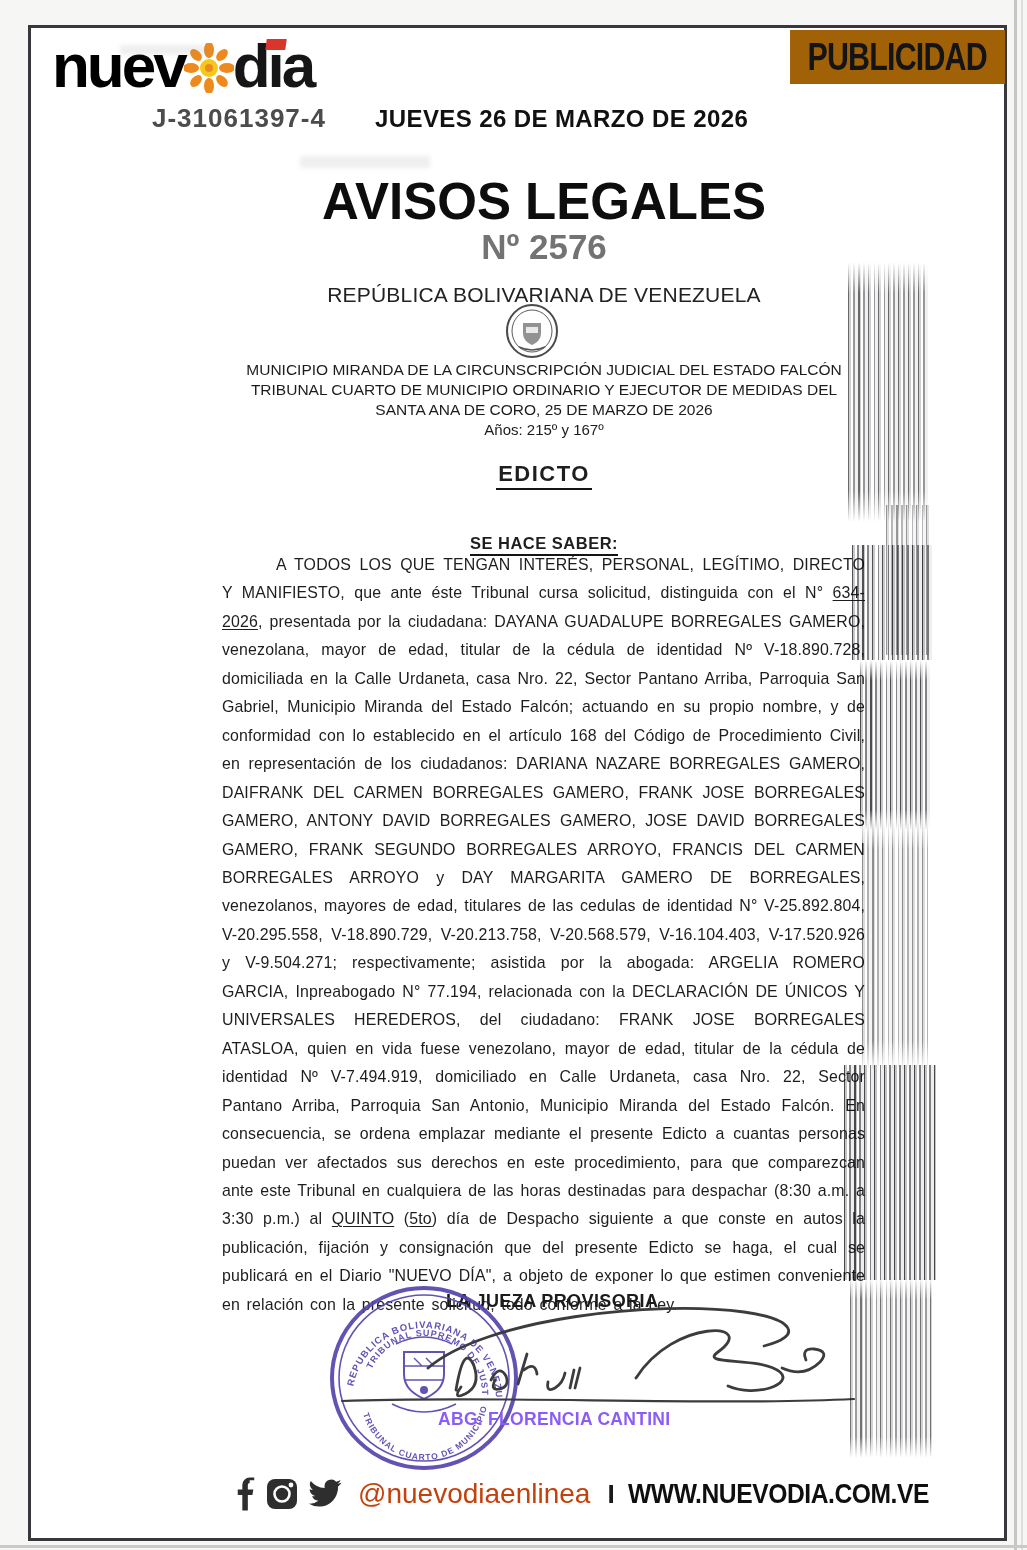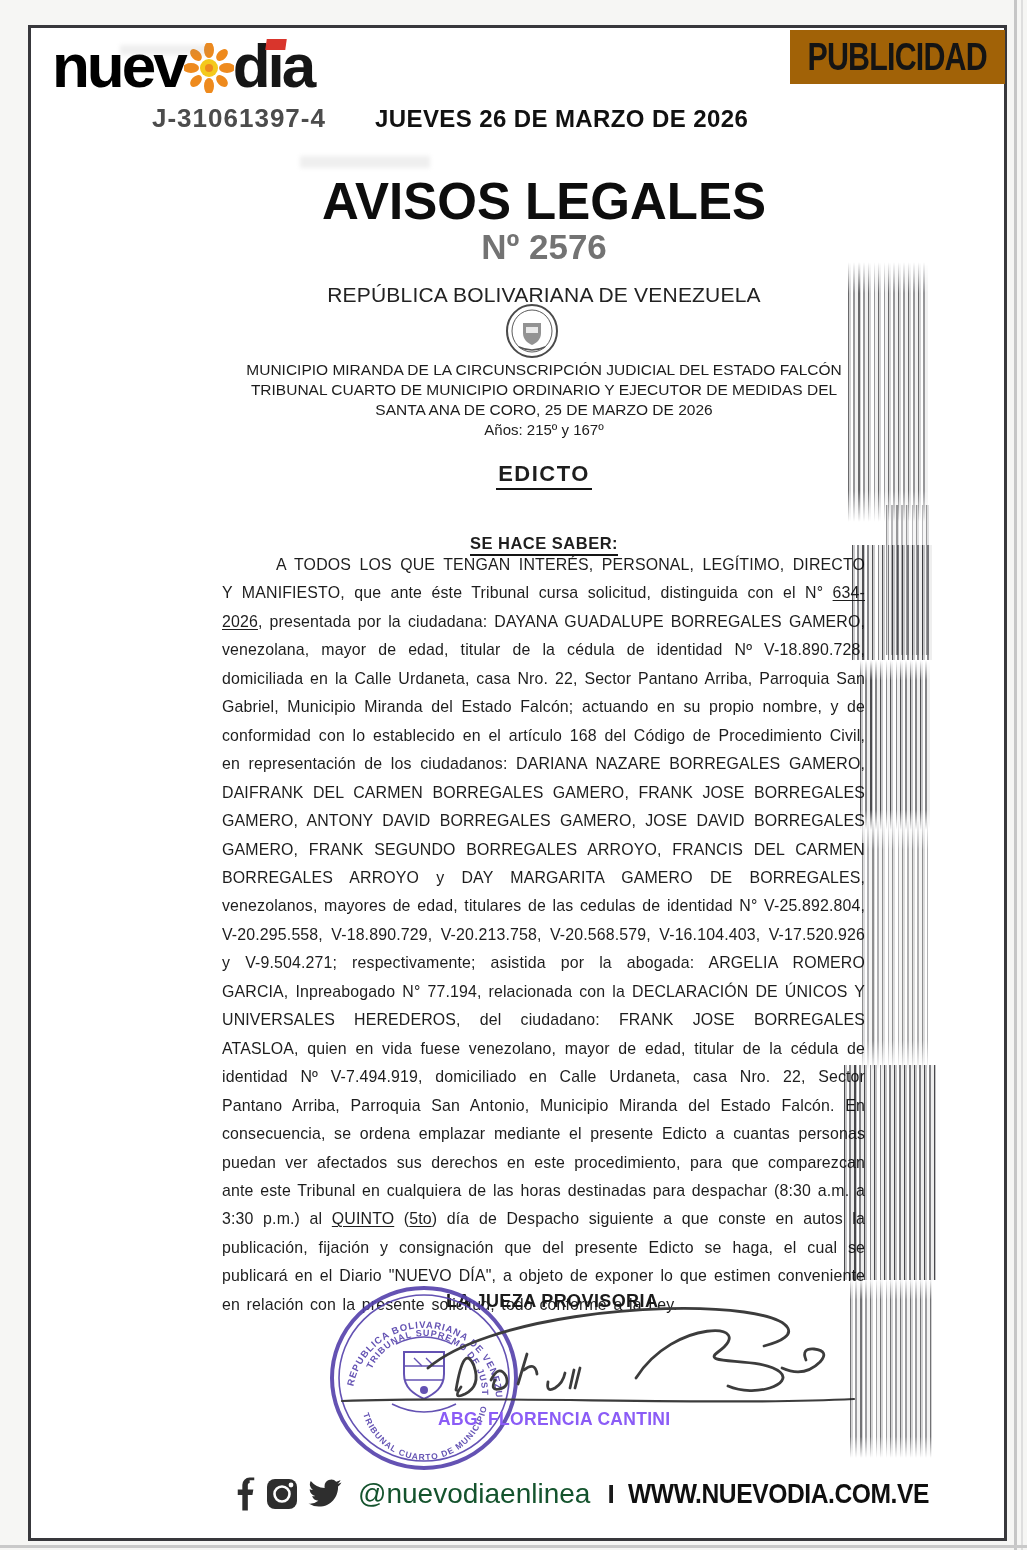--- a/index.html
+++ b/index.html
@@ -55,21 +55,21 @@
   .jueza-title { position:absolute; left:446px; top:1291px; font-size:18px; font-weight:bold;
                  letter-spacing:0.4px; color:#1b1b1b; }
   .stamp { position:absolute; left:326px; top:1282px; width:196px; height:192px; opacity:0.92; }
   .signature { position:absolute; left:336px; top:1296px; width:525px; height:118px; }
   .judge-name { position:absolute; left:438px; top:1409px; font-size:17.5px; font-weight:bold;
                 letter-spacing:0.3px; color:#8b5cf6; }
 
   
   .footer { position:absolute; left:235px; top:1477px; display:flex; align-items:center; gap:9px; }
   .footer svg { display:block; }
-  .social-handle { font-size:28px; color:#14532d; margin-left:6px; letter-spacing:0px; }
+  .social-handle { font-size:28px; color:#c2410c; margin-left:6px; letter-spacing:0px; }
   .sep { font-size:26px; font-weight:bold; color:#1a1a1a; margin:0 4px 0 8px; }
   .website { font-size:28px; font-weight:bold; color:#0f0f0f; letter-spacing:-0.5px;
              transform:scaleX(0.88); transform-origin:left center; }
 
   
   .smudge { position:absolute;
     background:
       repeating-linear-gradient(90deg, rgba(14,14,18,.78) 0 1.5px, rgba(40,40,46,.28) 1.5px 3px,
         rgba(0,0,0,0) 3px 5.5px, rgba(18,18,24,.55) 5.5px 7px, rgba(0,0,0,.07) 7px 10px);
     filter:blur(.6px); }

